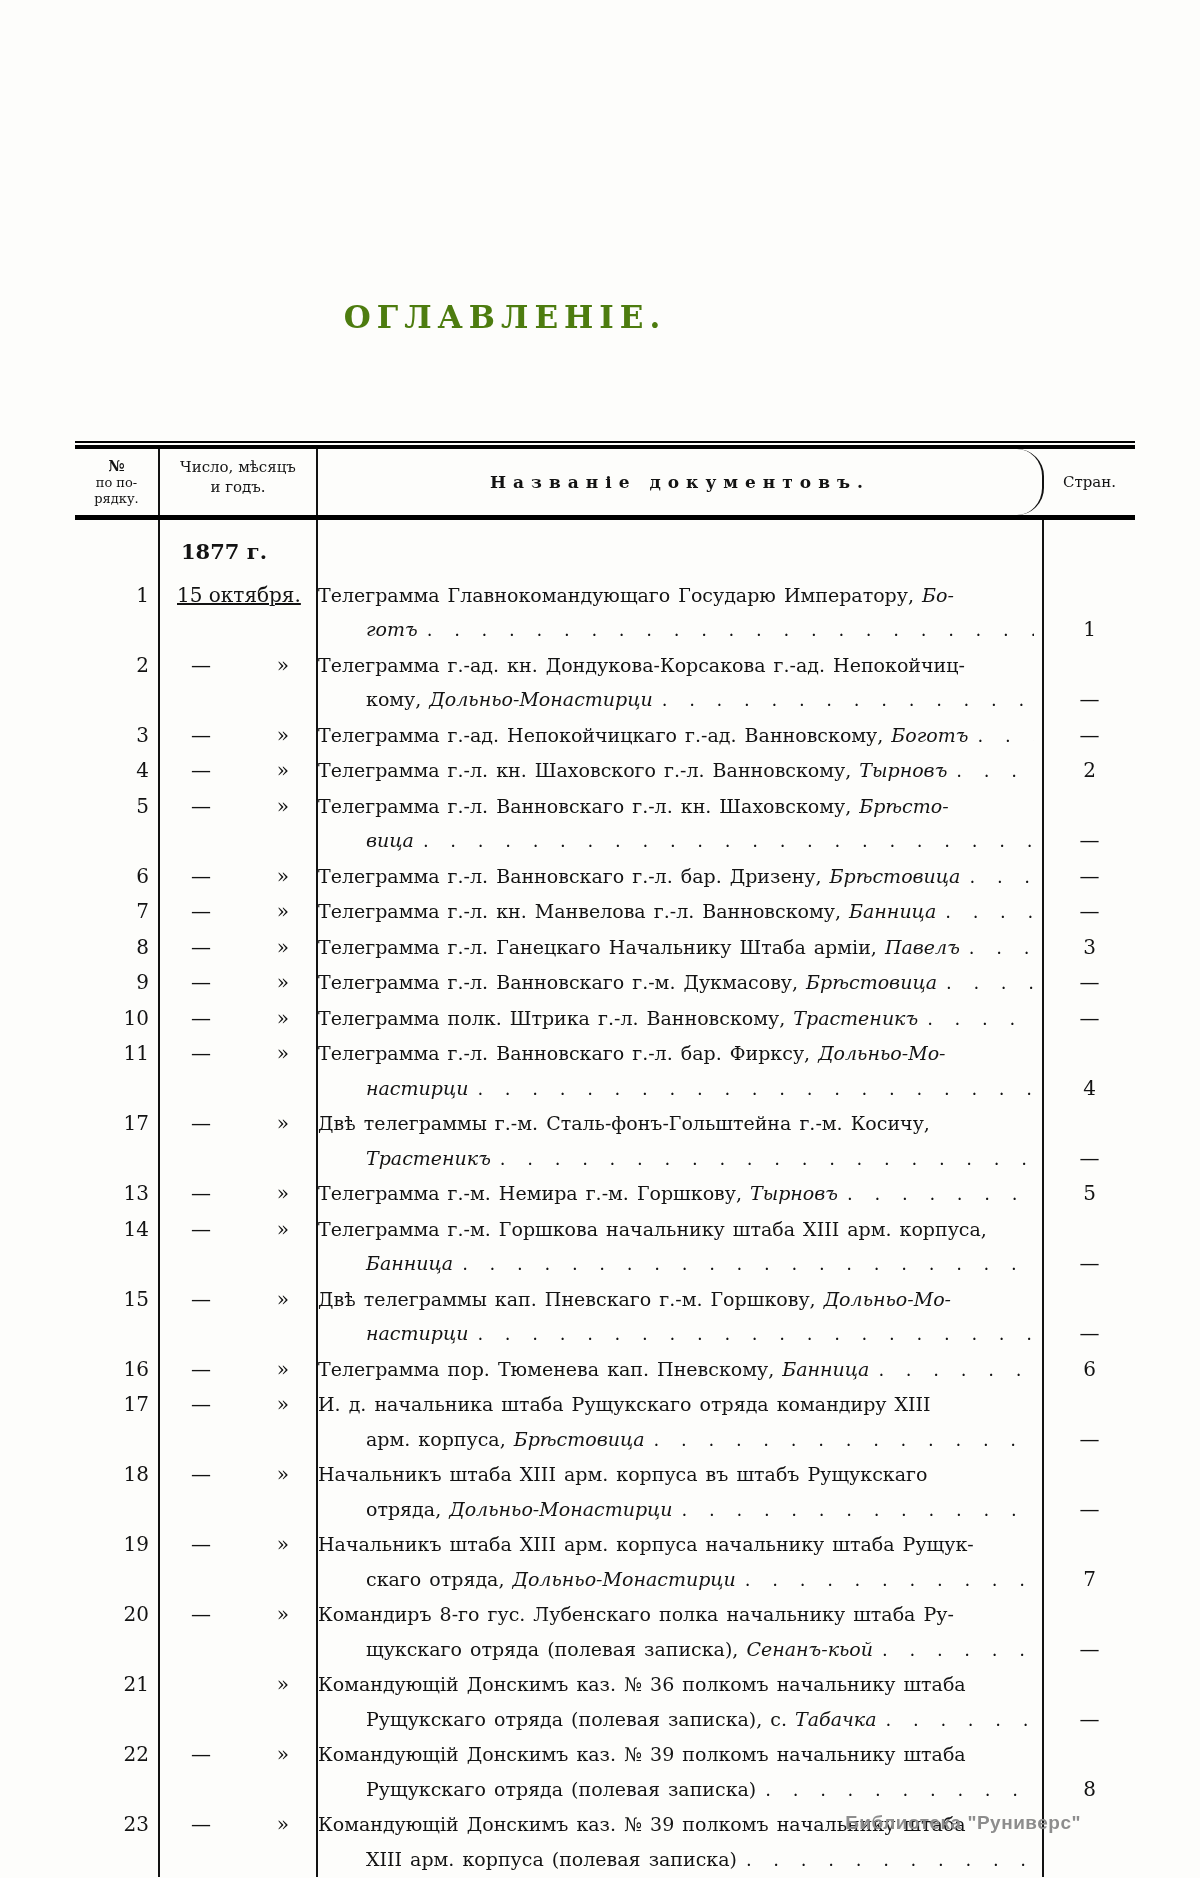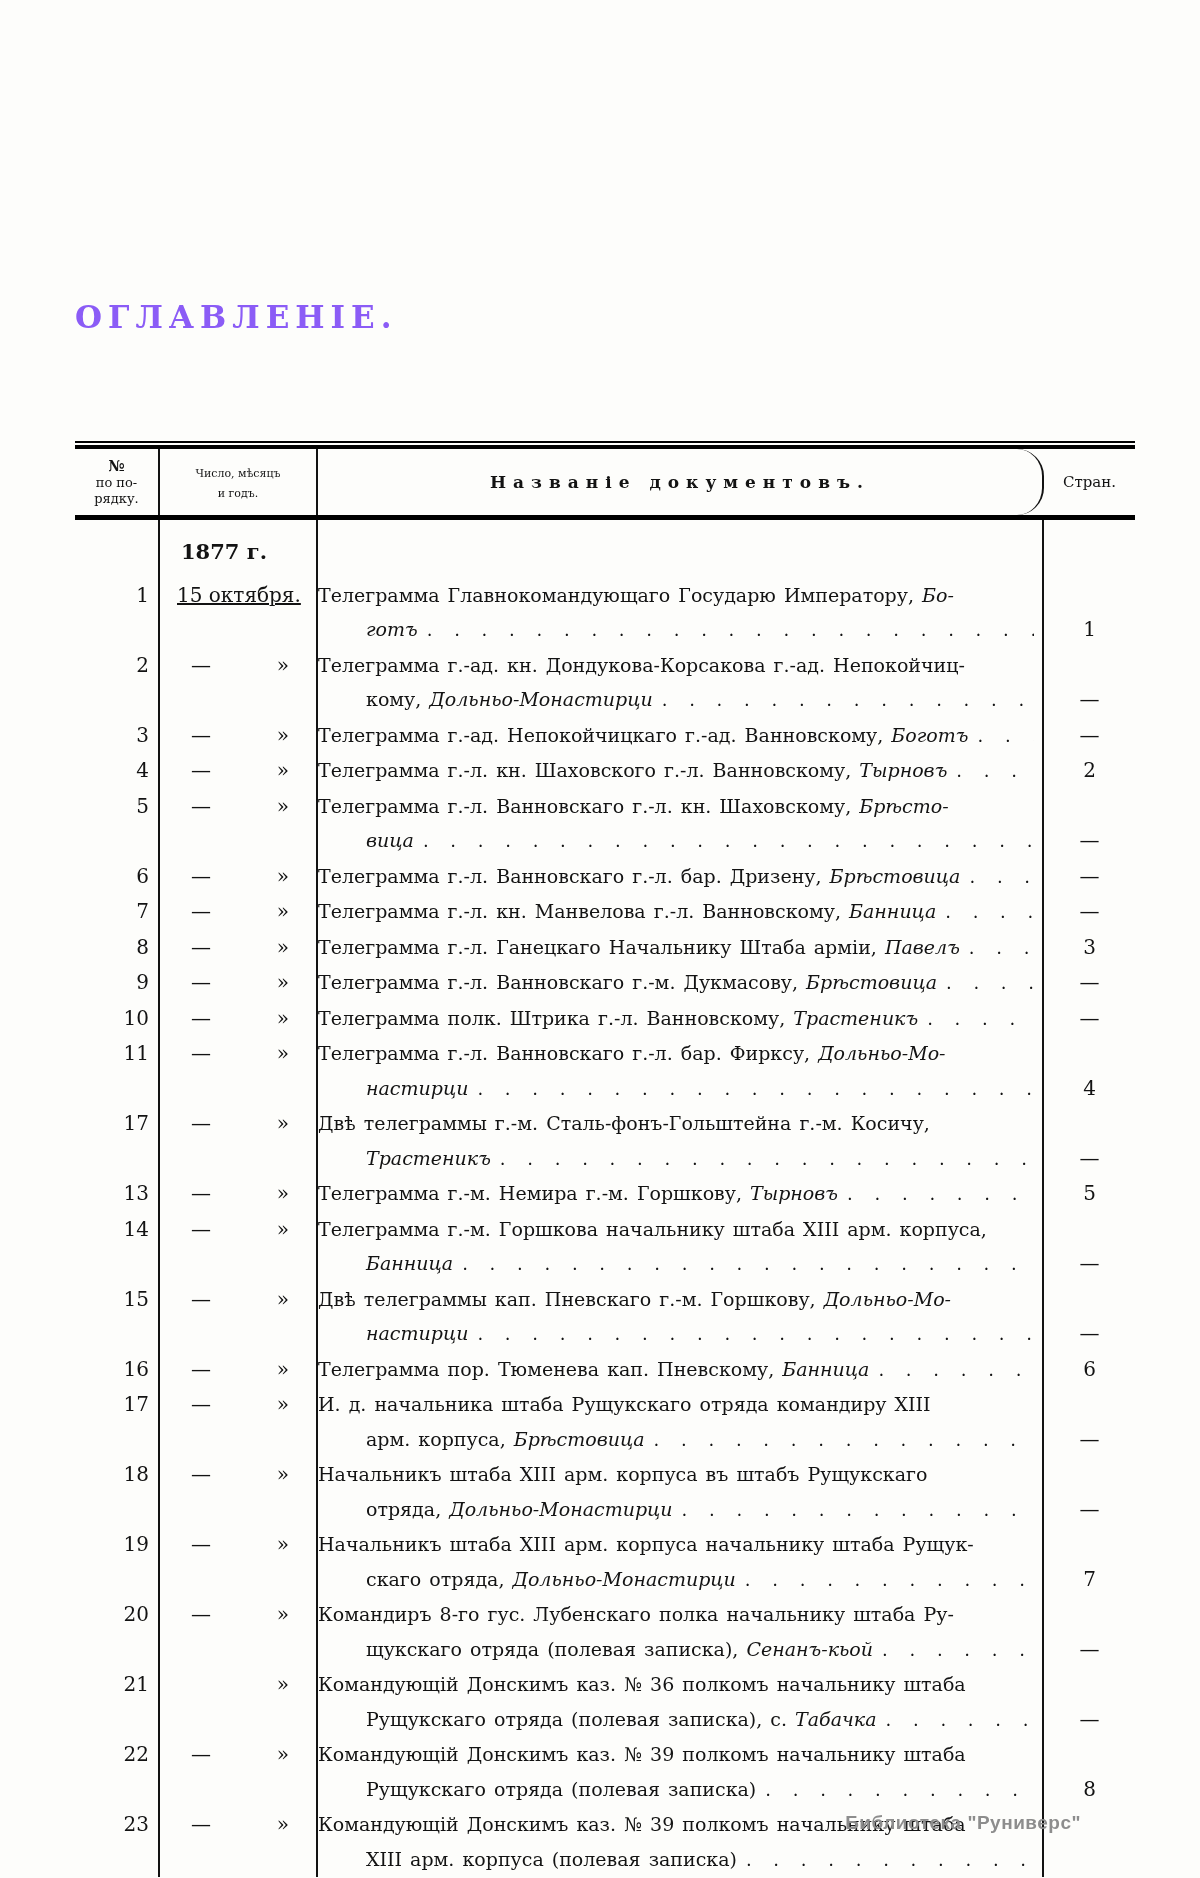--- a/index.html
+++ b/index.html
@@ -8,23 +8,24 @@
     width:1200px;height:1878px;
     margin:0 auto;
     background:#fdfdfb;
     font-family:"DejaVu Serif", serif;
     color:#131313;
     overflow:hidden;
   }
   .doc-title{
     position:absolute;
     top:299px;left:75px;width:860px;
+    text-align:center;
     font-size:31px;font-weight:700;
     letter-spacing:6px;
-    color:#8b5cf6;
+    color:#4d7c0f;
   }
   .toc{
     position:absolute;
     top:441px;left:75px;width:1060px;
   }
   .rule-thin{border-top:2px solid #000;height:2px;}
   .rule-thick{border-top:4px solid #000;}
   
   .thead{
     display:grid;
@@ -32,21 +33,21 @@
     border-bottom:5px solid #000;
   }
   .th{
     padding:8px 2px;
     text-align:center;
     line-height:16px;
     font-size:13px;
   }
   .th-num{border-right:2px solid #121212;}
   .th-num .no{font-size:15px;font-weight:700;line-height:18px;}
-  .th-date{border-right:2px solid #121212;font-size:11px;line-height:20px;padding-top:15px;}
+  .th-date{border-right:2px solid #121212;font-size:15px;line-height:20px;padding-top:8px;}
   .th-name{
     border-right:2px solid #121212;
     display:flex;align-items:center;justify-content:center;
     font-size:17px;font-weight:700;letter-spacing:7px;border-radius:27px;
   }
   .th-page{font-size:15px;display:flex;align-items:center;justify-content:center;}
   
   .tbody{
     display:grid;
     grid-template-columns:85px 158px 726px 91px;

